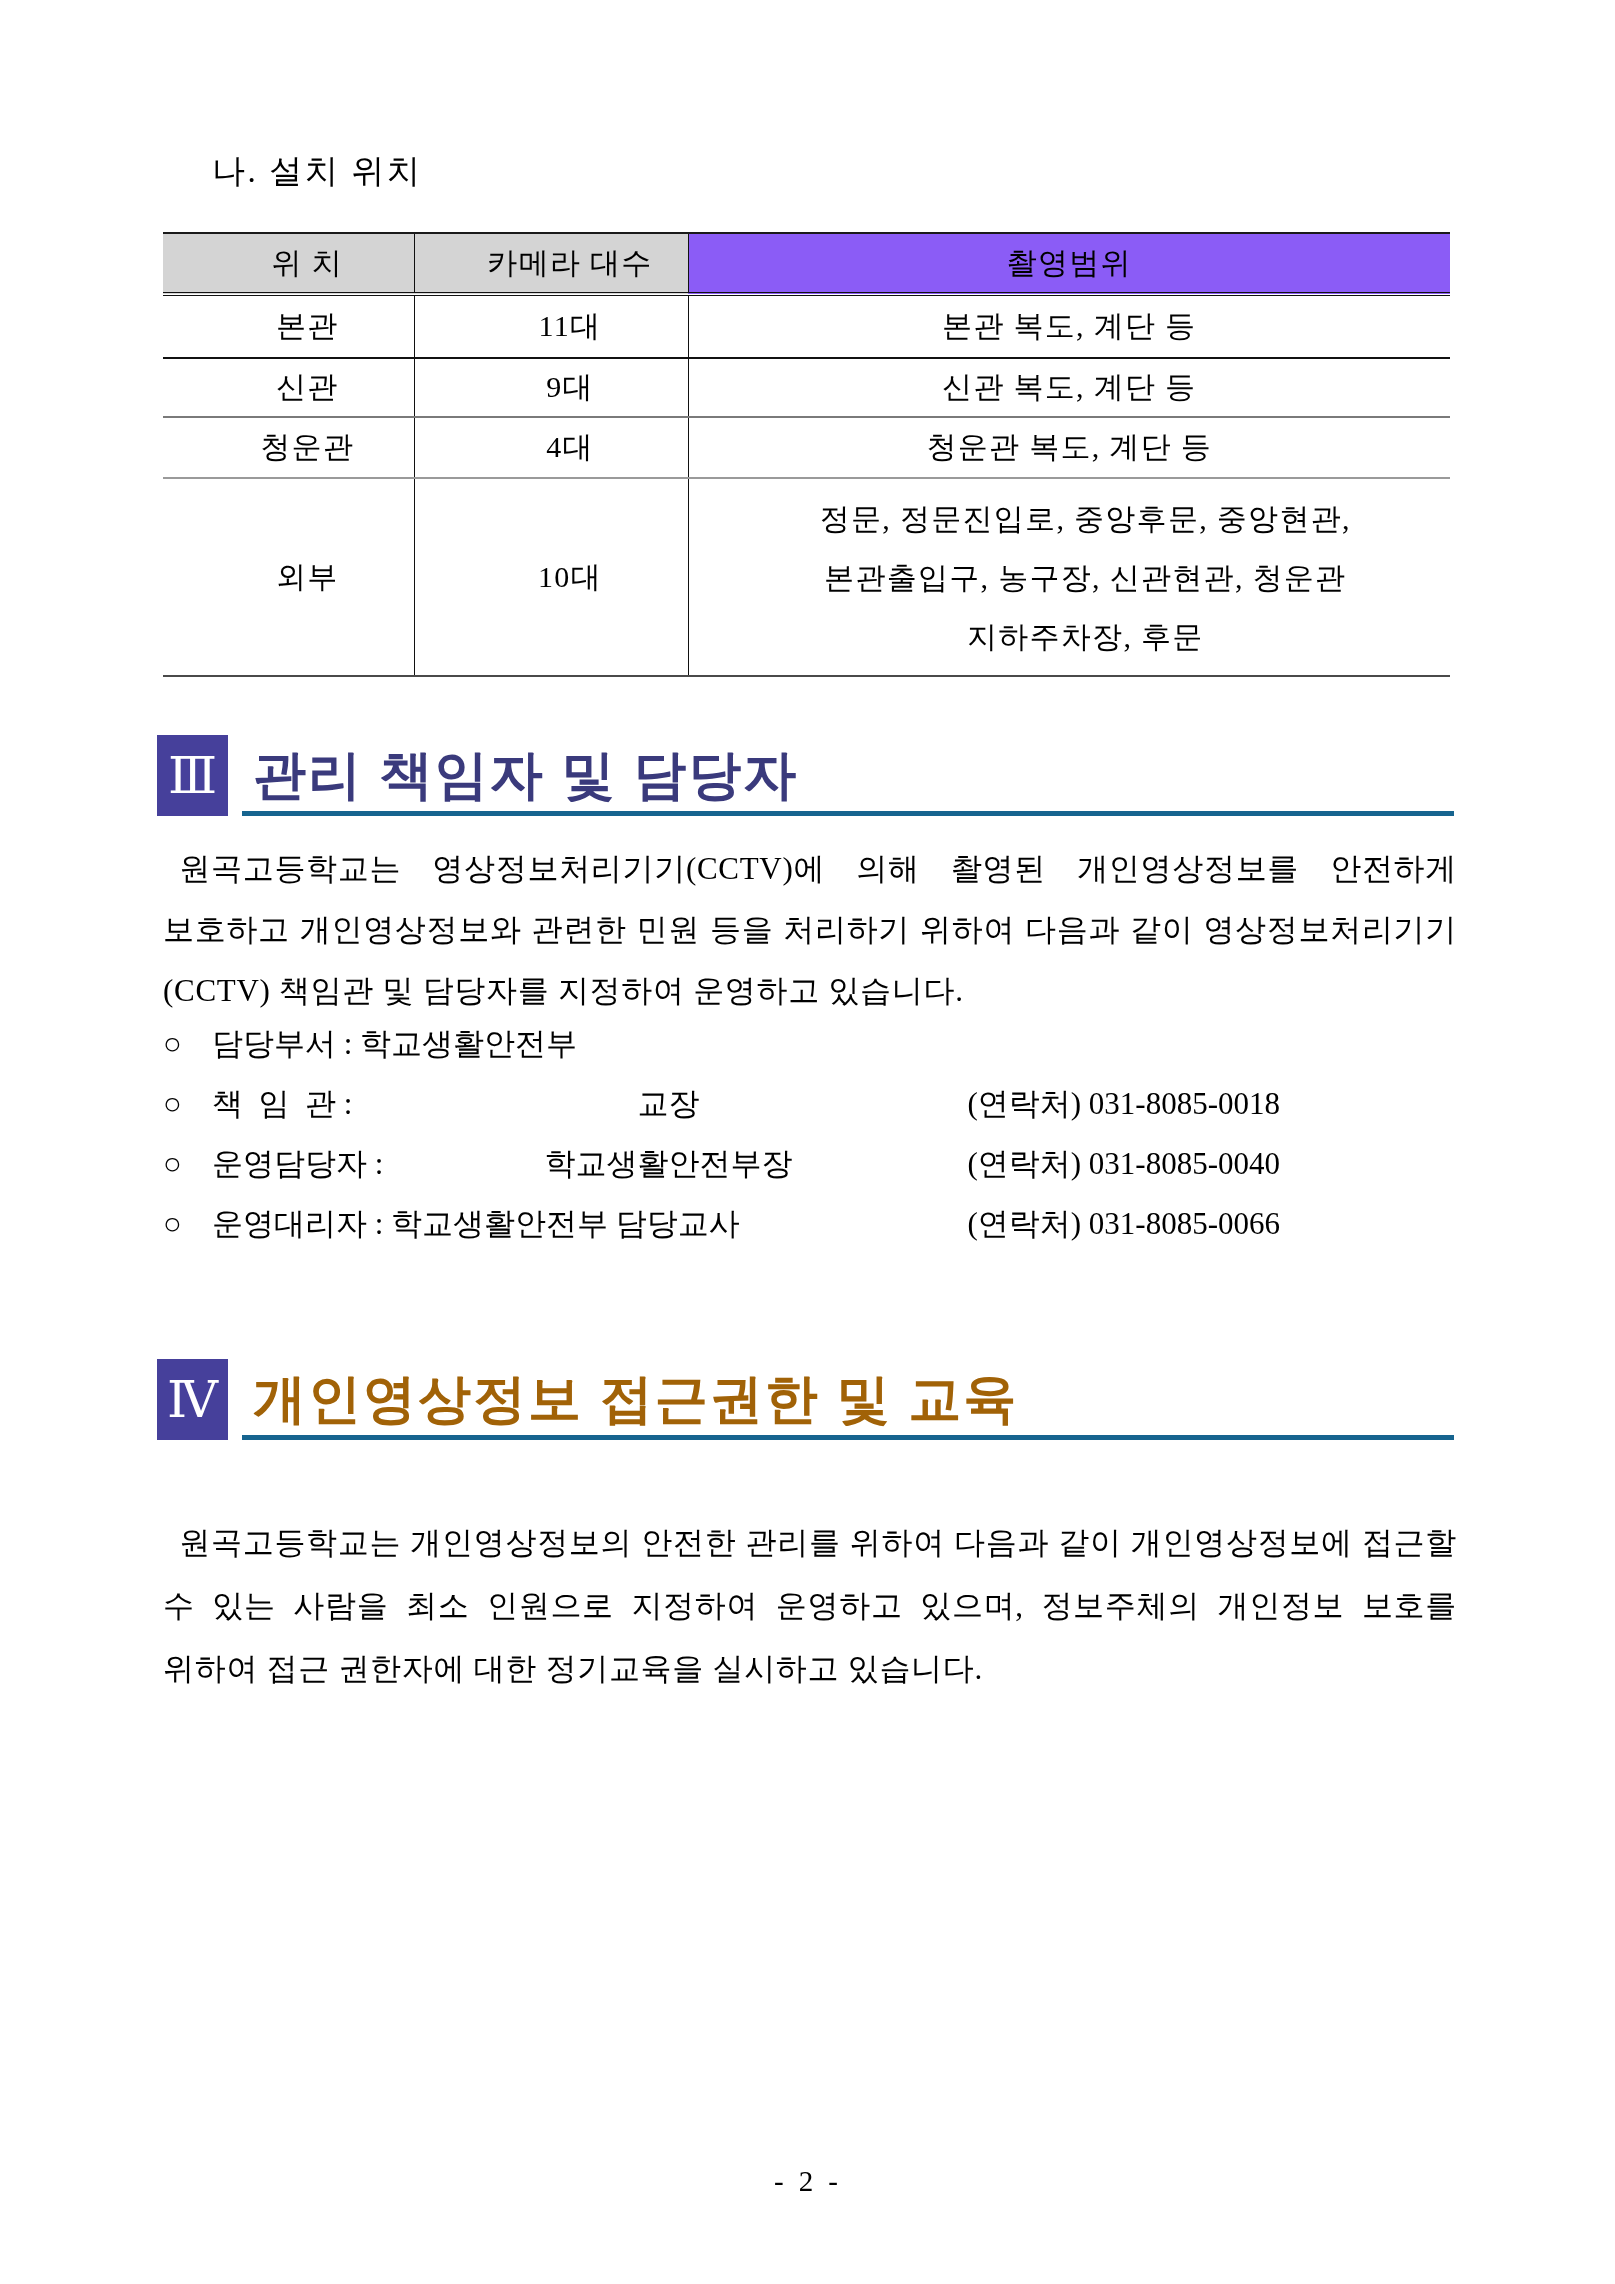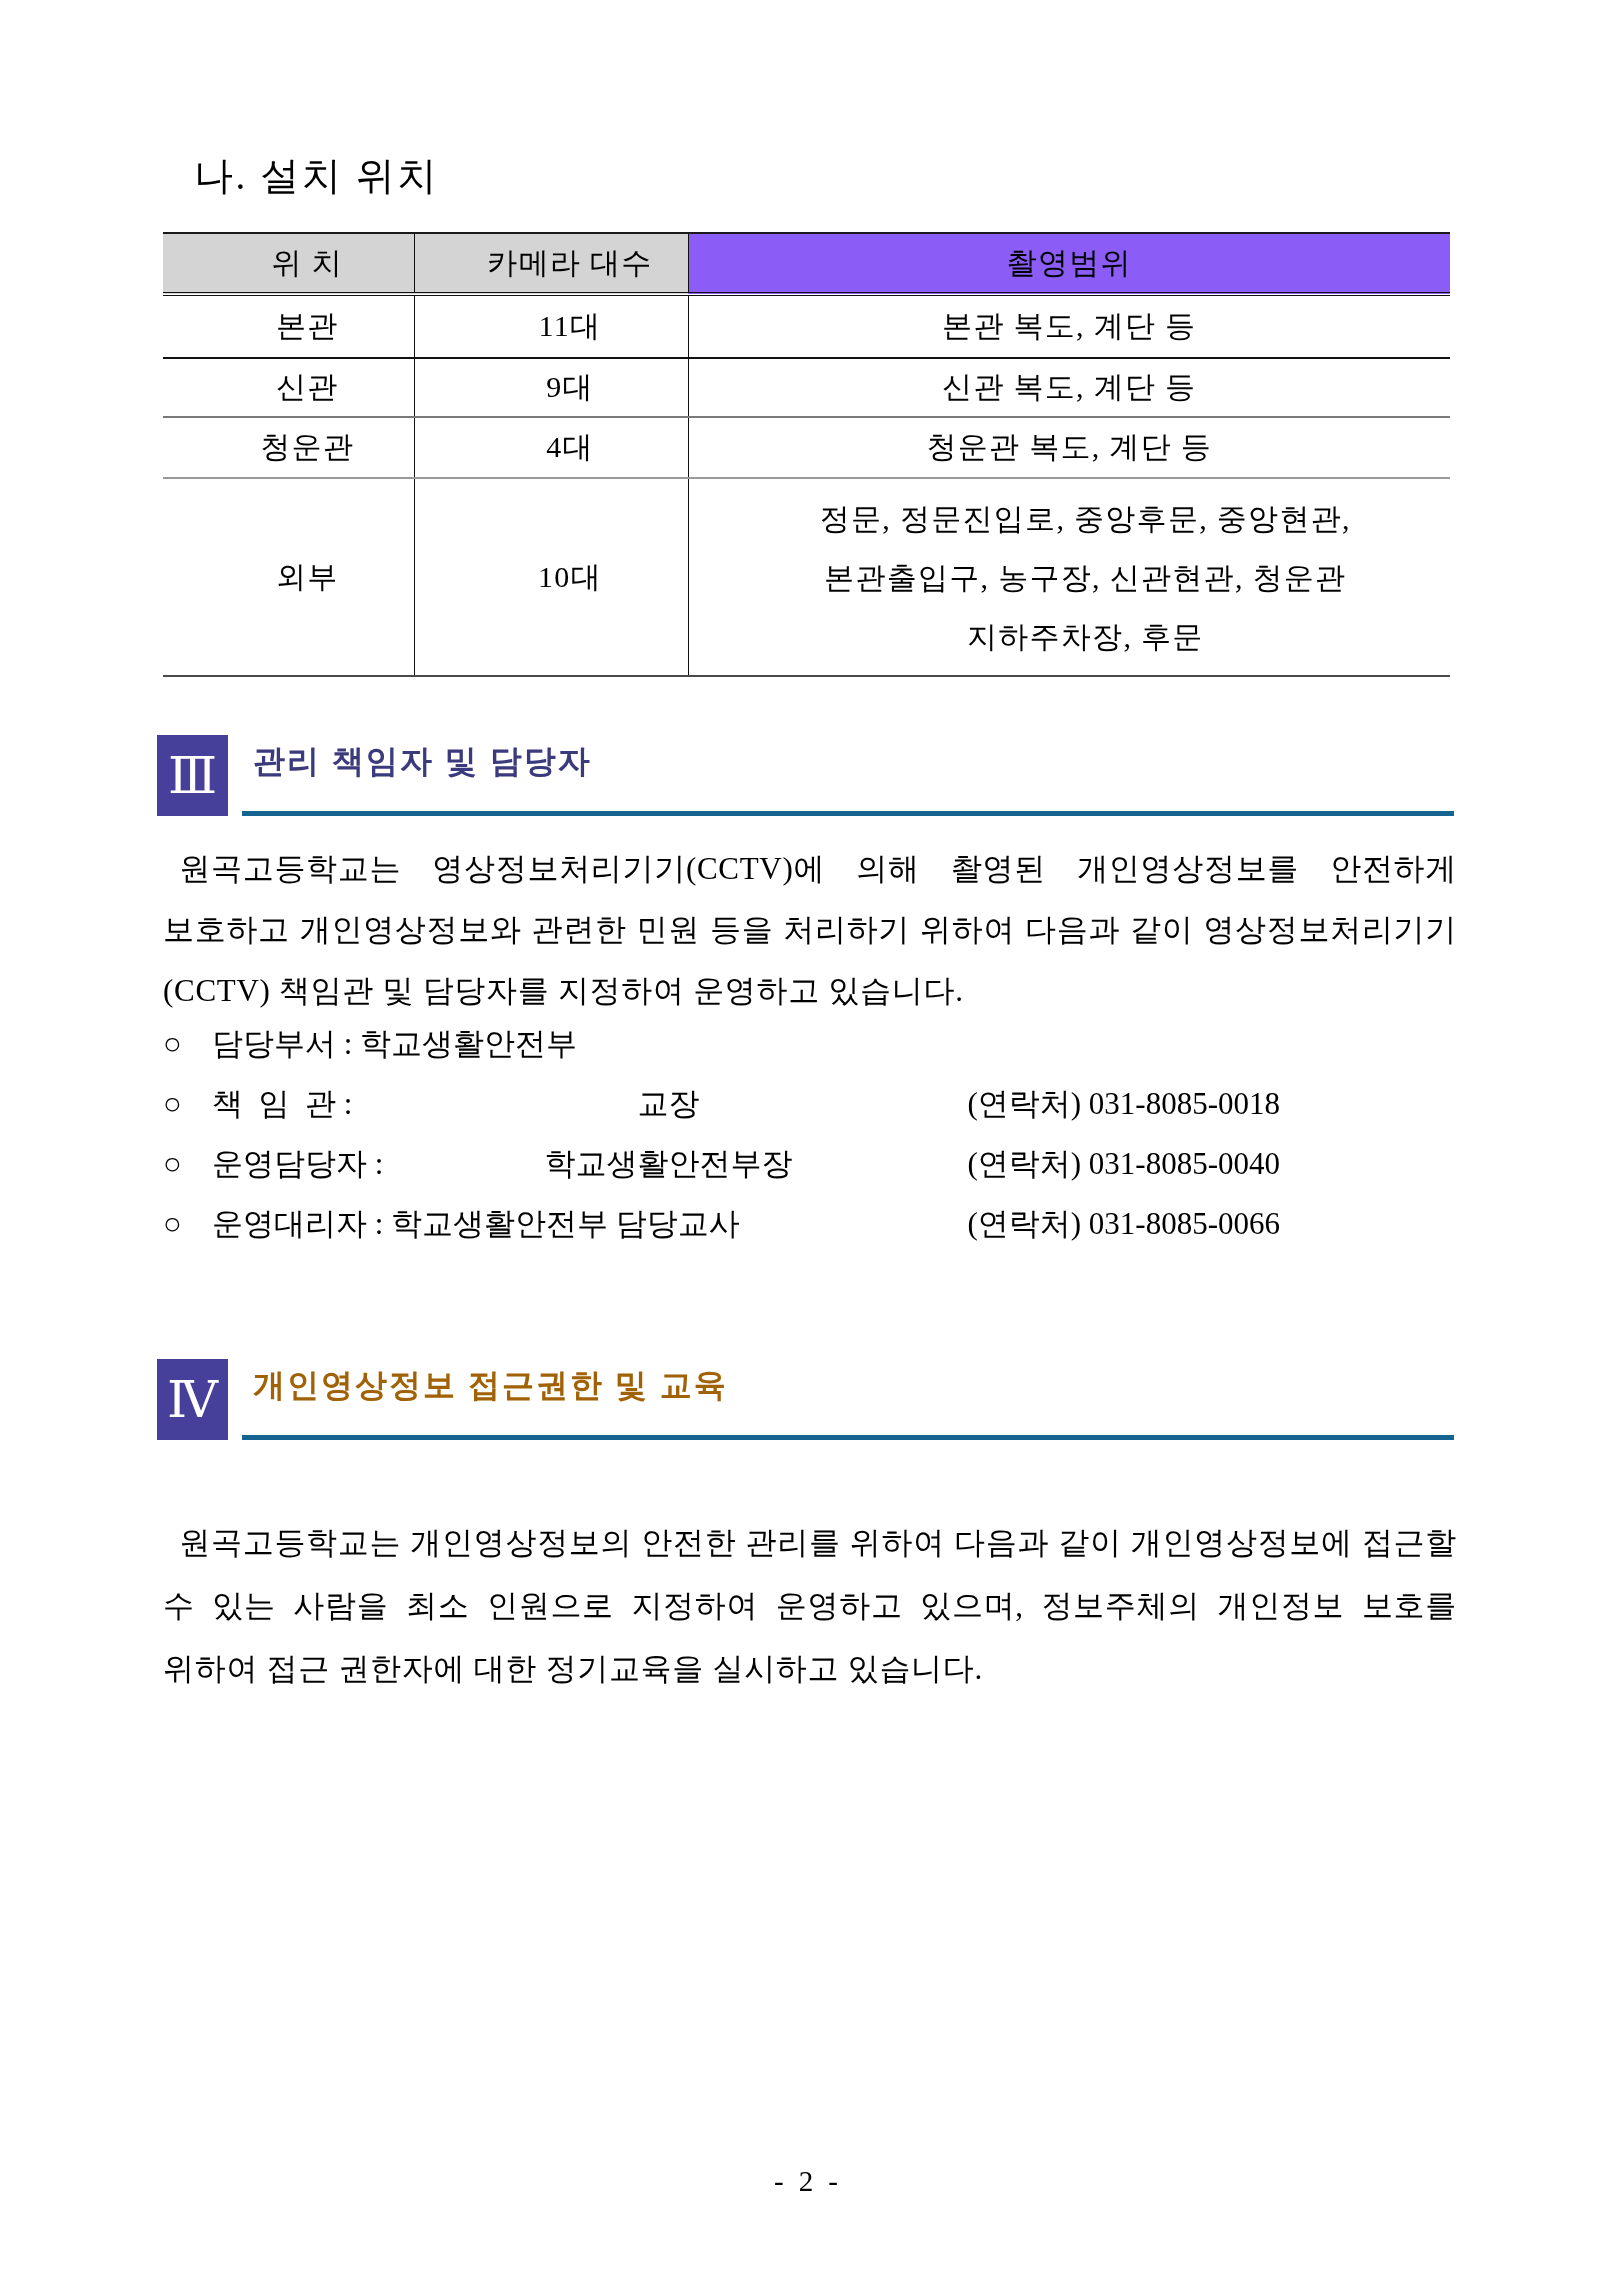--- a/index.html
+++ b/index.html
@@ -5,22 +5,22 @@
   html,body{margin:0;padding:0;}
   body{
     width:1616px;height:2284px;background:#ffffff;
     font-family:"Liberation Serif","DejaVu Serif",serif;
     color:#000;
   }
   .page{position:relative;width:1616px;height:2284px;overflow:hidden;background:#fff;}
 
   
   .subheading{
-    position:absolute;left:194px;top:149px;
-    font-size:39px;letter-spacing:2.6px;color:#000;
+    position:absolute;left:212px;top:149px;
+    font-size:33px;letter-spacing:2.6px;color:#000;
   }
 
   
   .cctv-table{
     position:absolute;left:163px;top:232px;width:1287px;
     border-collapse:collapse;table-layout:fixed;
     border-top:2.6px solid #1a1a1a;
     border-bottom:2.6px solid #4a4a4a;
     font-size:30px;
   }
@@ -48,21 +48,21 @@
     position:absolute;left:0;top:0;width:71px;height:81px;
     display:flex;align-items:center;justify-content:center;
   }
   .banner-num{
     color:#ffffff;font-size:51px;
     font-family:"Liberation Serif","DejaVu Serif",serif;
   }
   .banner-title{
     position:absolute;left:96px;top:5.2px;
     font-family:"Liberation Sans","DejaVu Sans",sans-serif;
-    font-weight:bold;font-size:32px;letter-spacing:2px;
+    font-weight:bold;font-size:53px;letter-spacing:2px;
     white-space:nowrap;
   }
   .banner-underline{
     position:absolute;left:85px;top:76px;width:1212px;height:5.2px;
   }
 
   
   .para{
     position:absolute;left:163px;width:1294px;
     font-size:31px;line-height:61px;

